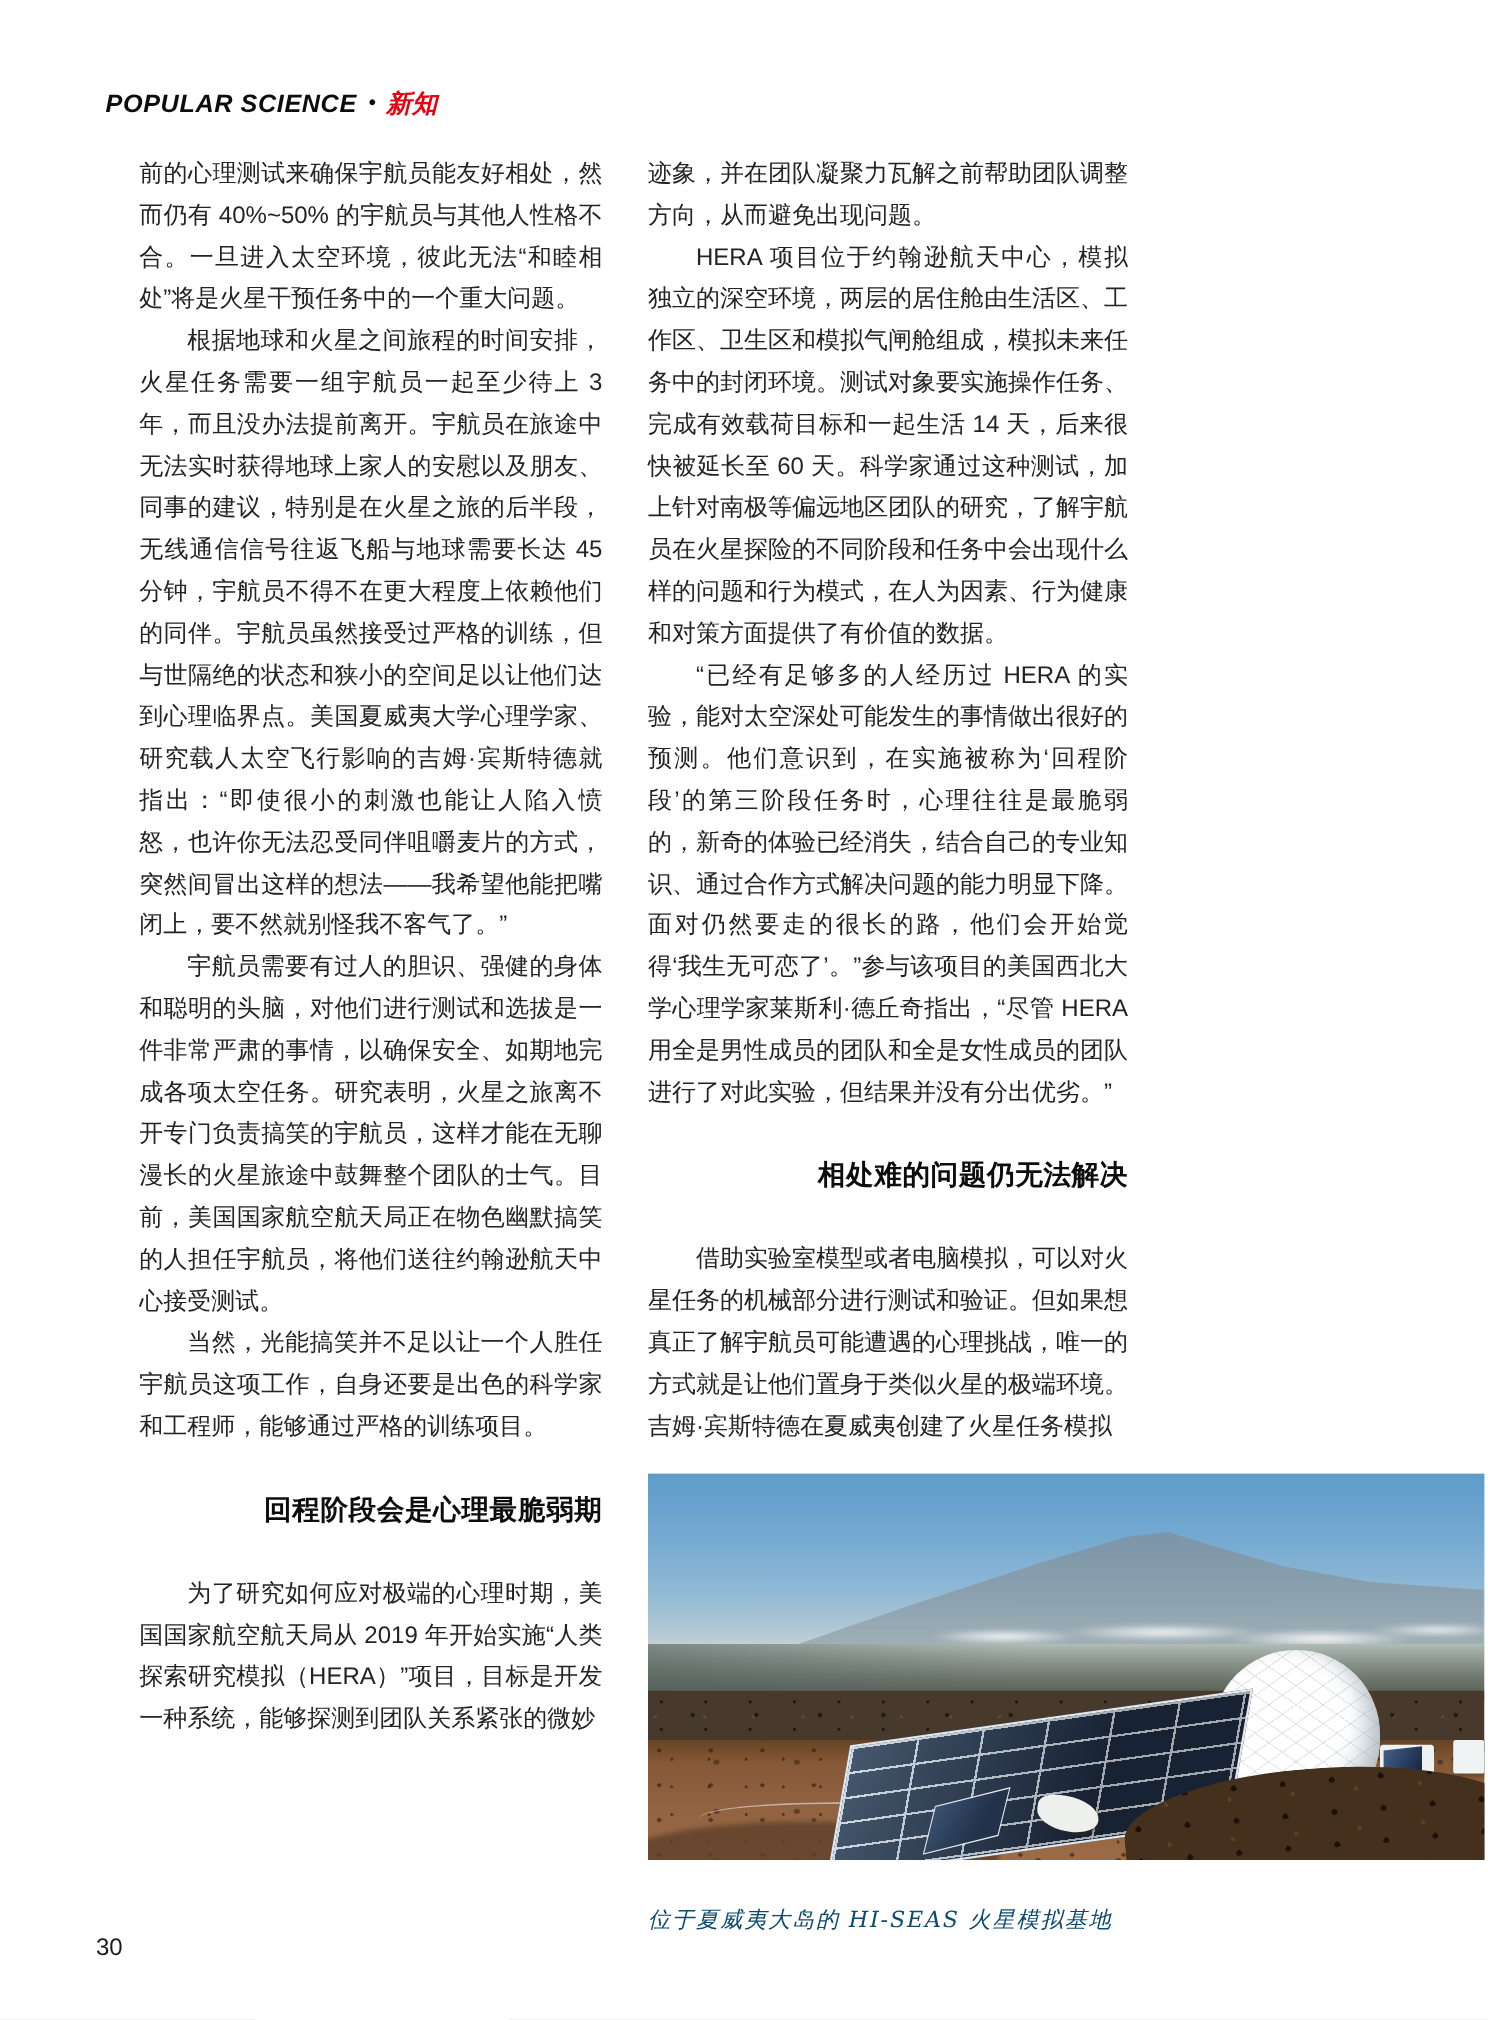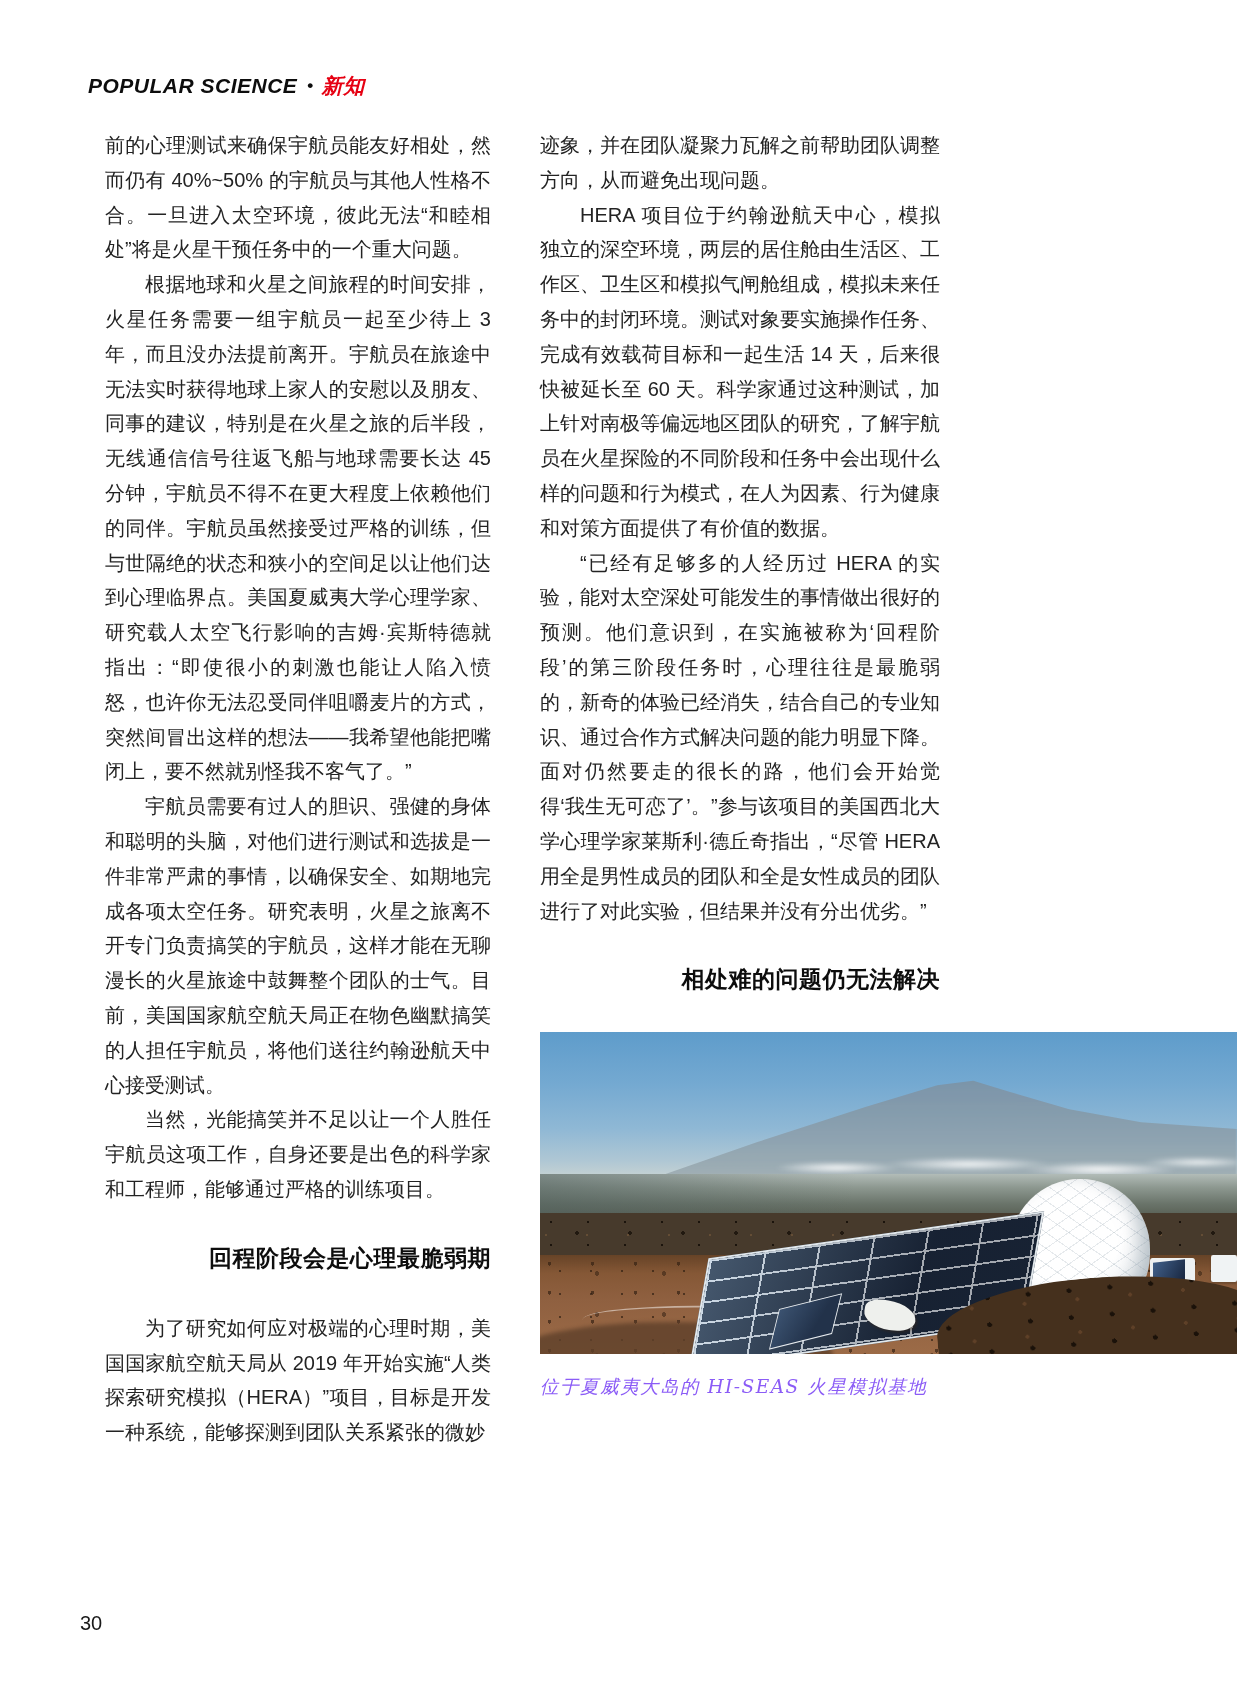--- a/index.html
+++ b/index.html
@@ -10,21 +10,21 @@
     color:#232323;
   }
   
   .mast{position:absolute;left:88px;top:72px;font-weight:bold;font-style:italic;
         font-size:21px;letter-spacing:.5px;white-space:nowrap;}
   .mast .mag{color:#0d0d0d;}
   .mast .sep{color:#0d0d0d;font-style:normal;margin:0 8px 0 10px;font-size:17px;vertical-align:2px;}
   .mast .sect{color:#e60012;}
   
   .col{position:absolute;top:128px;font-size:20px;line-height:34.8px;text-align:justify;}
-  .col-left{left:105px;width:386px;}
+  .col-left{left:116px;width:386px;}
   .col-right{left:540px;width:400px;}
   .col p{margin:0;}
   .col p.indent{text-indent:2em;}
   .col h2{margin:37px 0 39px 0;font-size:23px;line-height:28px;color:#0d0d0d;
           font-weight:bold;text-align:right;letter-spacing:.5px;}
   
   .pageno{position:absolute;left:80px;top:1612px;font-size:20px;color:#1a1a1a;}
   
   figure.photo{
     position:relative;margin:22px 0 0 0;padding:0;width:697px;height:322px;overflow:hidden;
@@ -137,22 +137,22 @@
   }
   .bluepanel::before{content:"";position:absolute;left:8%;top:6%;width:70%;height:72%;
     background:linear-gradient(120deg,#41608a 0%,#1b2a44 75%);transform:skewY(-6deg);}
   .whitebox{
     left:96.2%;top:69%;width:3.8%;height:8.5%;z-index:5;
     background:#f0f3f4;border-radius:8%;
     box-shadow:0 2px 2px rgba(60,45,30,.35);
   }
   
   figcaption.caption{
-    margin-top:16px;font-family:"DejaVu Serif","Liberation Serif",serif;font-style:italic;
-    font-size:18.5px;color:#8b5cf6;letter-spacing:1.5px;text-align:left;
+    margin-top:34px;font-family:"DejaVu Serif","Liberation Serif",serif;font-style:italic;
+    font-size:18.5px;color:#0c4a6e;letter-spacing:1.5px;text-align:left;
   }
 </style>
 </head>
 <body>
 
 <div class="page">
 
   <div class="mast">
     <span class="mag">POPULAR SCIENCE</span><span class="sep">•</span><span class="sect">新知</span>
   </div>
@@ -164,20 +164,21 @@
     <p class="indent">当然，光能搞笑并不足以让一个人胜任宇航员这项工作，自身还要是出色的科学家和工程师，能够通过严格的训练项目。</p>
     <h2>回程阶段会是心理最脆弱期</h2>
     <p class="indent">为了研究如何应对极端的心理时期，美国国家航空航天局从 2019 年开始实施“人类探索研究模拟（HERA）”项目，目标是开发一种系统，能够探测到团队关系紧张的微妙</p>
   </div>
 
   <div class="col col-right">
     <p>迹象，并在团队凝聚力瓦解之前帮助团队调整方向，从而避免出现问题。</p>
     <p class="indent">HERA 项目位于约翰逊航天中心，模拟独立的深空环境，两层的居住舱由生活区、工作区、卫生区和模拟气闸舱组成，模拟未来任务中的封闭环境。测试对象要实施操作任务、完成有效载荷目标和一起生活 14 天，后来很快被延长至 60 天。科学家通过这种测试，加上针对南极等偏远地区团队的研究，了解宇航员在火星探险的不同阶段和任务中会出现什么样的问题和行为模式，在人为因素、行为健康和对策方面提供了有价值的数据。</p>
     <p class="indent">“已经有足够多的人经历过 HERA 的实验，能对太空深处可能发生的事情做出很好的预测。他们意识到，在实施被称为‘回程阶段’的第三阶段任务时，心理往往是最脆弱的，新奇的体验已经消失，结合自己的专业知识、通过合作方式解决问题的能力明显下降。面对仍然要走的很长的路，他们会开始觉得‘我生无可恋了’。”参与该项目的美国西北大学心理学家莱斯利·德丘奇指出，“尽管 HERA 用全是男性成员的团队和全是女性成员的团队进行了对此实验，但结果并没有分出优劣。”</p>
     <h2>相处难的问题仍无法解决</h2>
+    <p class="indent">借助实验室模型或者电脑模拟，可以对火星任务的机械部分进行测试和验证。但如果想真正了解宇航员可能遭遇的心理挑战，唯一的方式就是让他们置身于类似火星的极端环境。吉姆·宾斯特德在夏威夷创建了火星任务模拟</p>
 
     <figure class="photo">
       <div class="ph mountain"></div>
       <div class="ph cloudband"></div>
       <div class="ph plains"></div>
       <div class="ph lava"></div>
       <div class="ph foreground"></div>
       <div class="ph rocks-bl"></div>
       <div class="ph cable"></div>
       <div class="ph dome-shadow"></div>

